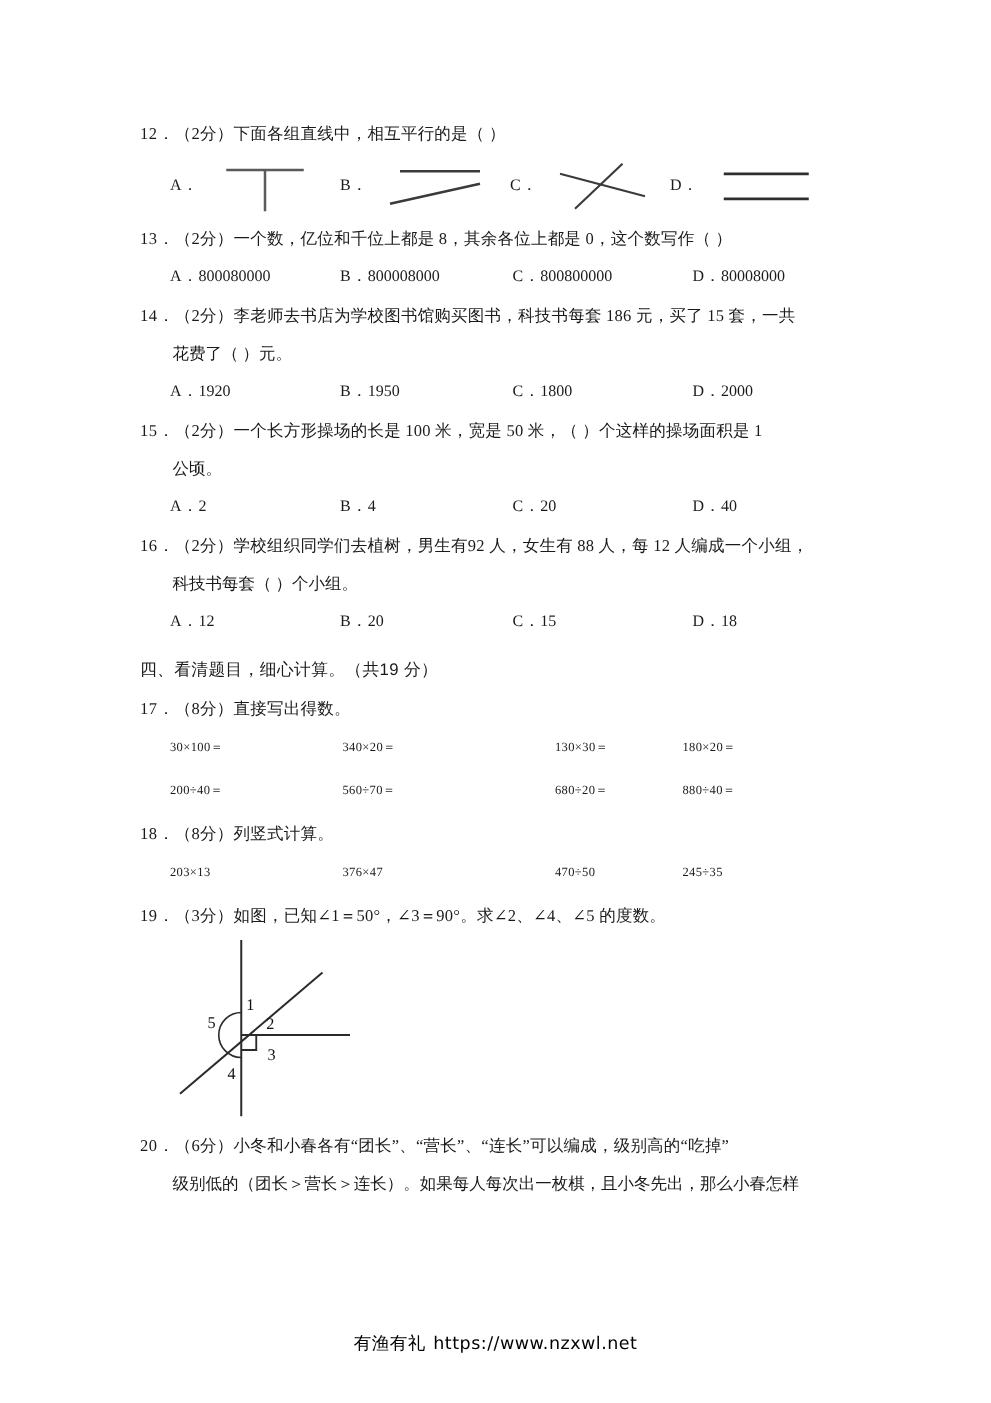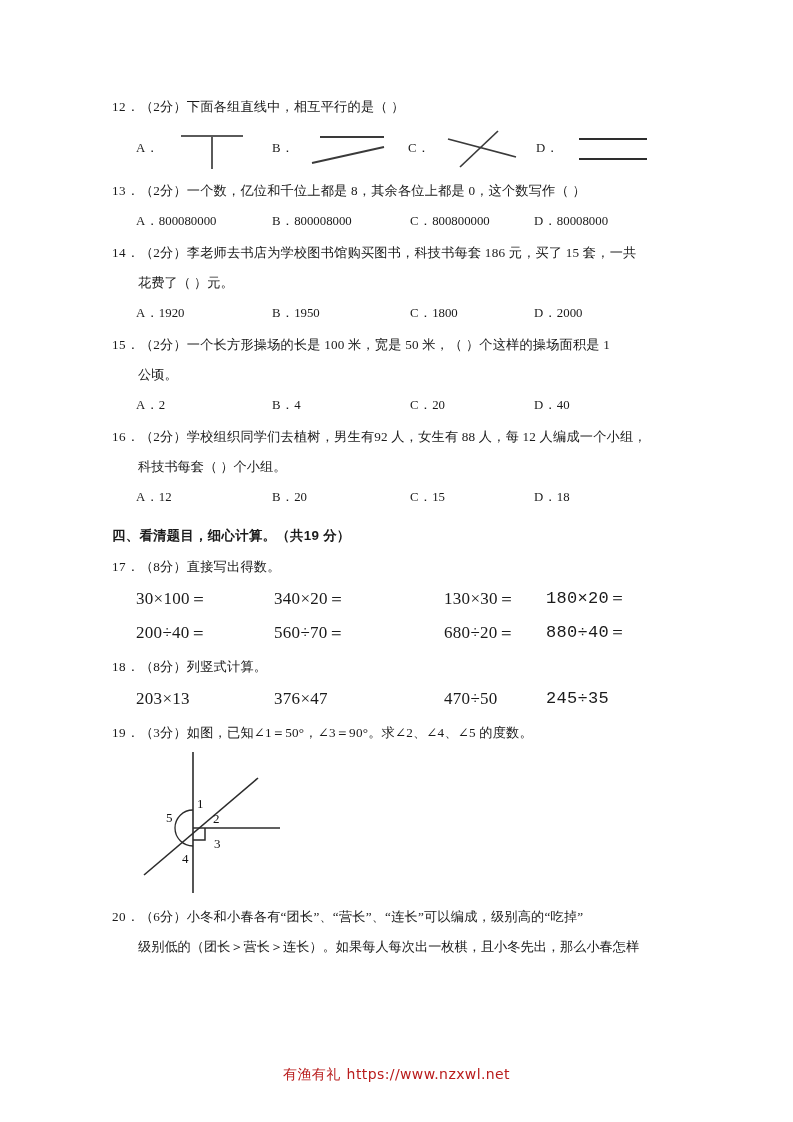--- a/index.html
+++ b/index.html
@@ -55,21 +55,21 @@
     line-height: 30px;
   }
   .opt {
     position: absolute;
     white-space: nowrap;
   }
   .opt .lbl { letter-spacing: 0.4px; }
   .opt-a { left: 24px; }
   .opt-b { left: 160px; }
   .opt-c { left: 298px; }
-  .opt-d { left: 422px; }
+  .opt-d { left: 442px; }
 
   
   .opts-fig {
     position: relative;
     height: 52px;
   }
   .fig-opt {
     position: absolute;
     top: 0;
     height: 52px;
@@ -84,43 +84,43 @@
   .fig-box {
     width: 90px;
     height: 46px;
     position: relative;
   }
   .fig-box svg { display: block; }
 
   
   .section-head {
     font-size: 13.4px;
-    font-weight: bold;
+    font-weight: normal;
     line-height: 32px;
     margin-top: 8px;
     letter-spacing: 0.3px;
     font-family: "Liberation Sans", "DejaVu Sans", sans-serif;
   }
 
   
   .calc-row {
     position: relative;
     height: 34px;
-    font-size: 17px;
+    font-size: 10px;
     line-height: 34px;
   }
   .calc-cell {
     position: absolute;
     white-space: nowrap;
     letter-spacing: 0.3px;
   }
   .c0 { left: 24px; }
   .c1 { left: 162px; }
   .c2 { left: 300px; margin-left: 32px; }
-  .c3 { left: 434px; font-family: Liberation Mono, monospace; }
+  .c3 { left: 434px; }
 
   
   .geo-wrap {
     position: relative;
     height: 150px;
     margin-top: 2px;
   }
   .geo-wrap svg {
     position: absolute;
     left: 26px;
@@ -133,21 +133,21 @@
   }
 
   
   .watermark {
     position: absolute;
     left: 0;
     top: 1066px;
     width: 793px;
     text-align: center;
     font-size: 14px;
-    color: #b91c1c;
+    color: #000000;
     font-family: "DejaVu Sans", "Liberation Sans", sans-serif;
     letter-spacing: 0.4px;
   }
   .watermark .wm-cn { margin-right: 6px; }
 </style>
 </head>
 <body>
 
 <div class="page">
   <div class="content">

